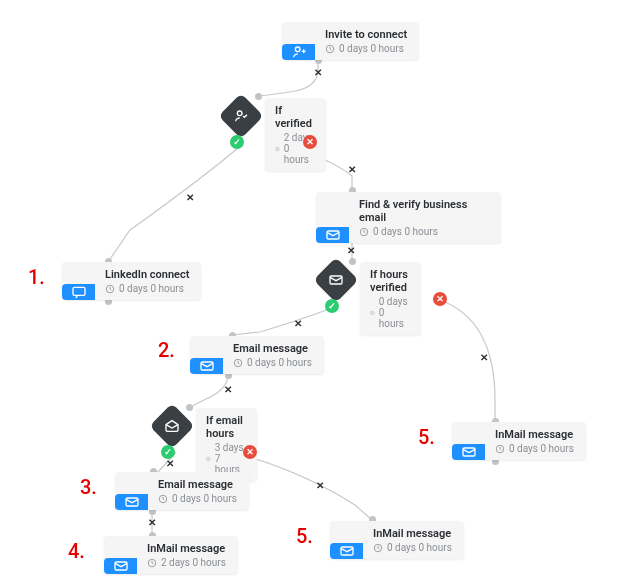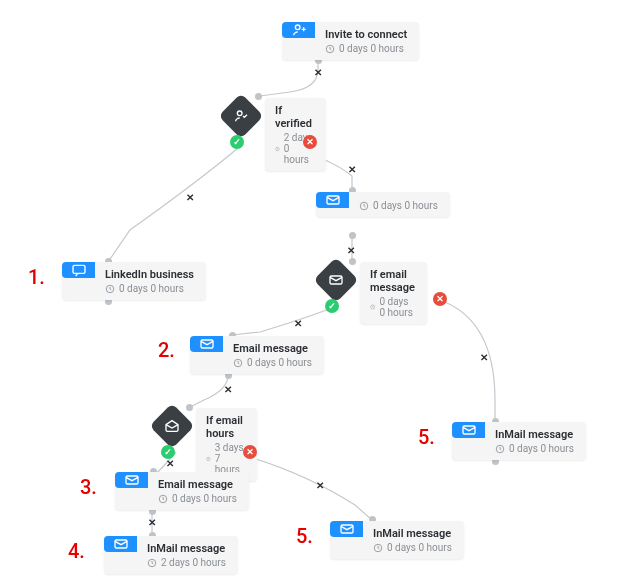--- a/index.html
+++ b/index.html
@@ -1,19 +1,19 @@
 <!DOCTYPE html>
 <html><head>
 <meta charset="utf-8">
 <style>
   html,body{margin:0;padding:0;background:#fff;font-family:-apple-system,BlinkMacSystemFont,"Segoe UI",Roboto,sans-serif;font-size:12px;color:#333}
   .canvas{position:relative;width:643px;height:576px}
   svg.connectors{position:absolute;left:0;top:0;width:643px;height:576px;pointer-events:none}
   
-  .node{position:absolute;display:flex;align-items:flex-start;background:#f5f5f5;border-radius:4px;box-shadow:0 1px 2px rgba(0,0,0,0.08)}
+  .node{position:absolute;display:flex;align-items:flex-end;background:#f5f5f5;border-radius:4px;box-shadow:0 1px 2px rgba(0,0,0,0.08)}
   .node .iconbox{width:33px;display:flex;align-items:center;justify-content:center;color:#fff;border-radius:4px 0 0 4px}
   .node .iconbox.blue{background:#1e90ff}
   .node .body{padding:6px 12px 6px 10px}
   .node .title{font-weight:600;font-size:11px;color:#2b2f33}
   .node .sub{display:flex;align-items:center;gap:4px;color:#8a8f95;font-size:10px;margin-top:2px}
   
   .cond{position:absolute}
   .cond .diamond{position:absolute;width:32px;height:32px;background:#3a3f44;transform:rotate(45deg);border-radius:6px;left:0;top:2px;display:flex;align-items:center;justify-content:center}
   .cond .diamond svg{transform:rotate(-45deg)}
   .cond .body{position:absolute;left:40px;top:0;background:#f5f5f5;border-radius:4px;padding:6px 12px 6px 10px;box-shadow:0 1px 2px rgba(0,0,0,0.08)}
@@ -131,58 +131,59 @@
 <div class="badge no" style="left:303px;top:135px">✕</div>
 
 <div class="node" style="left:62px;top:262px">
   <div class="iconbox blue">
     <svg width="16" height="16" viewBox="0 0 24 24" fill="none" stroke="white" stroke-width="2">
           <rect x="3" y="5" width="18" height="12" rx="2"></rect>
           <path d="M7 21l3-4"></path>
         </svg>
   </div>
   <div class="body">
-    <div class="title">LinkedIn business</div>
+    <div class="title">LinkedIn connect</div>
     <div class="sub">
       <svg width="10" height="10" viewBox="0 0 24 24" fill="none" stroke="#8a8f95" stroke-width="2">
             <circle cx="12" cy="12" r="9"></circle>
             <path d="M12 7v5l3 2"></path>
           </svg>
       <span>0 days 0 hours</span>
     </div>
   </div>
 </div>
 
 <div class="node" style="left:316px;top:192px">
   <div class="iconbox blue">
     <svg width="16" height="16" viewBox="0 0 24 24" fill="none" stroke="white" stroke-width="2">
           <rect x="3" y="6" width="18" height="12" rx="2"></rect>
           <path d="M3 8l9 5 9-5"></path>
         </svg>
   </div>
   <div class="body">
+    <div class="title" style="max-width:130px">Find &amp; verify business email</div>
     <div class="sub">
       <svg width="10" height="10" viewBox="0 0 24 24" fill="none" stroke="#8a8f95" stroke-width="2">
             <circle cx="12" cy="12" r="9"></circle>
             <path d="M12 7v5l3 2"></path>
           </svg>
       <span>0 days 0 hours</span>
     </div>
   </div>
 </div>
 
 <div class="cond" style="left:320px;top:262px">
   <div class="diamond">
     <svg width="16" height="16" viewBox="0 0 24 24" fill="none" stroke="white" stroke-width="2">
           <rect x="3" y="6" width="18" height="12" rx="2"></rect>
           <path d="M3 8l9 5 9-5"></path>
         </svg>
   </div>
   <div class="body">
-    <div class="title">If email message</div>
+    <div class="title">If hours verified</div>
     <div class="sub">
       <svg width="10" height="10" viewBox="0 0 24 24" fill="none" stroke="#8a8f95" stroke-width="2">
             <circle cx="12" cy="12" r="9"></circle>
             <path d="M12 7v5l3 2"></path>
           </svg>
       <span>0 days 0 hours</span>
     </div>
   </div>
 </div>
 <div class="badge ok" style="left:325px;top:299px">✓</div>

